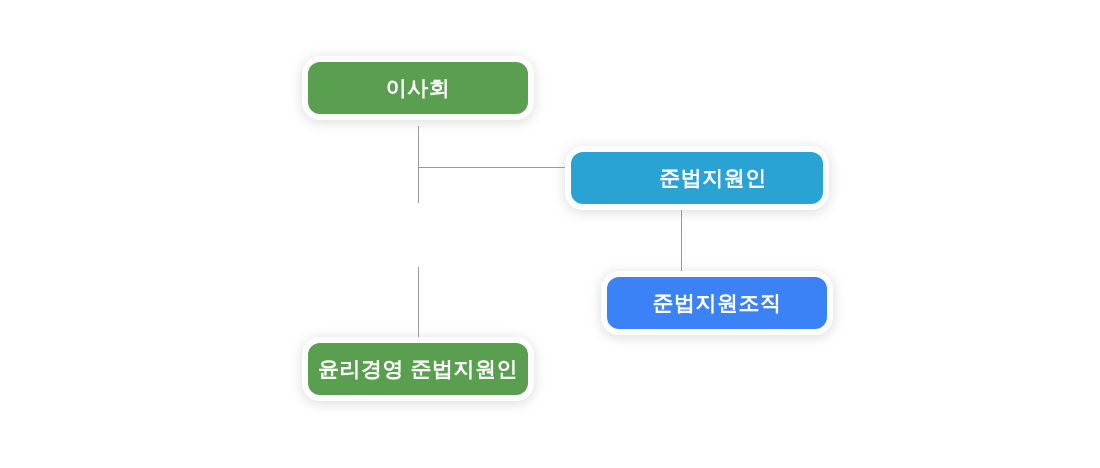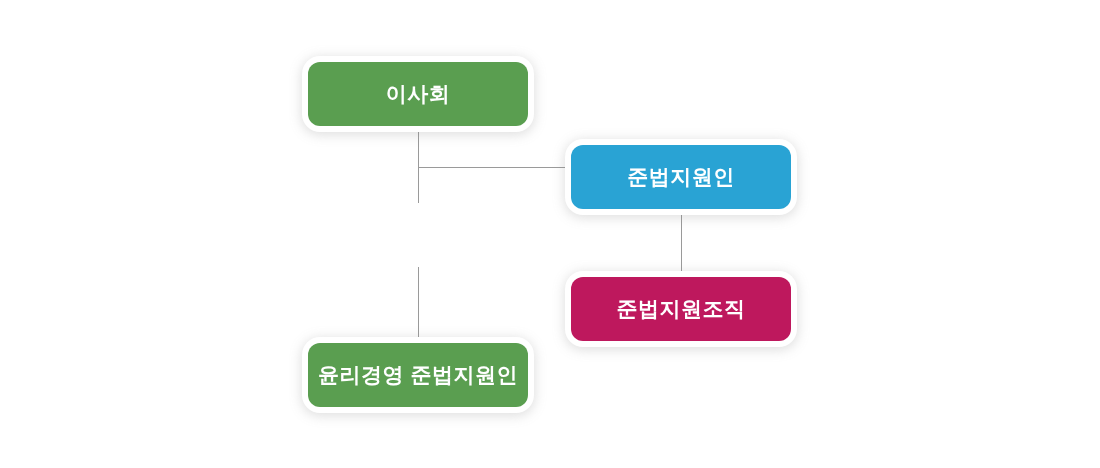--- a/index.html
+++ b/index.html
@@ -11,40 +11,40 @@
   .canvas {
     position: relative;
     width: 1100px;
     height: 468px;
     background: #ffffff;
     overflow: hidden;
   }
   .node {
     position: absolute;
     width: 220px;
-    height: 64px;
+    height: 52px;
     border-radius: 12px;
     display: flex;
     align-items: center;
     justify-content: center;
     color: #ffffff;
     font-size: 21px;
     font-weight: bold;
     letter-spacing: 0.5px;
     z-index: 2;
     box-shadow: 0 0 0 6px #ffffff, 0 2px 12px 7px rgba(140,140,140,0.28);
   }
   .connector {
     position: absolute;
     background: #9a9a9a;
     z-index: 1;
   }
   
   .pos-board        { left: 308px; top: 62px;  }
-  .pos-compliance-officer { left: 571px; top: 145px; }
+  .pos-compliance-officer { left: 571px; top: 152px; padding-left: 32px; }
   .pos-ceo          { left: 308px; top: 203px; }
   .pos-compliance-org { left: 571px; top: 277px; }
   .pos-ethics-dept  { left: 308px; top: 343px; }
   
   .conn-board-ceo      { left: 418px; top: 126px; width: 1px;   height: 77px; }
   .conn-branch-officer { left: 418px; top: 167px; width: 153px; height: 1px;  }
   .conn-officer-org    { left: 681px; top: 200px; width: 1px;   height: 77px; }
   .conn-ceo-ethics     { left: 418px; top: 267px; width: 1px;   height: 76px; }
 </style>
 </head>
@@ -59,21 +59,21 @@
 
   <div class="node pos-board" style="background-color: rgb(90, 158, 80);">
     <span>이사회</span>
   </div>
 
   <div class="node pos-compliance-officer" style="background-color: rgb(41, 163, 212);">
     <span>준법지원인</span>
   </div>
 
 
-  <div class="node pos-compliance-org" style="background-color: #be185d;">
+  <div class="node pos-compliance-org" style="background-color: #3b82f6; margin-left: 36px;">
     <span>준법지원조직</span>
   </div>
 
   <div class="node pos-ethics-dept" style="background-color: rgb(90, 158, 80);">
     <span>윤리경영 준법지원인</span>
   </div>
 
 </div>
 
 </body></html>

